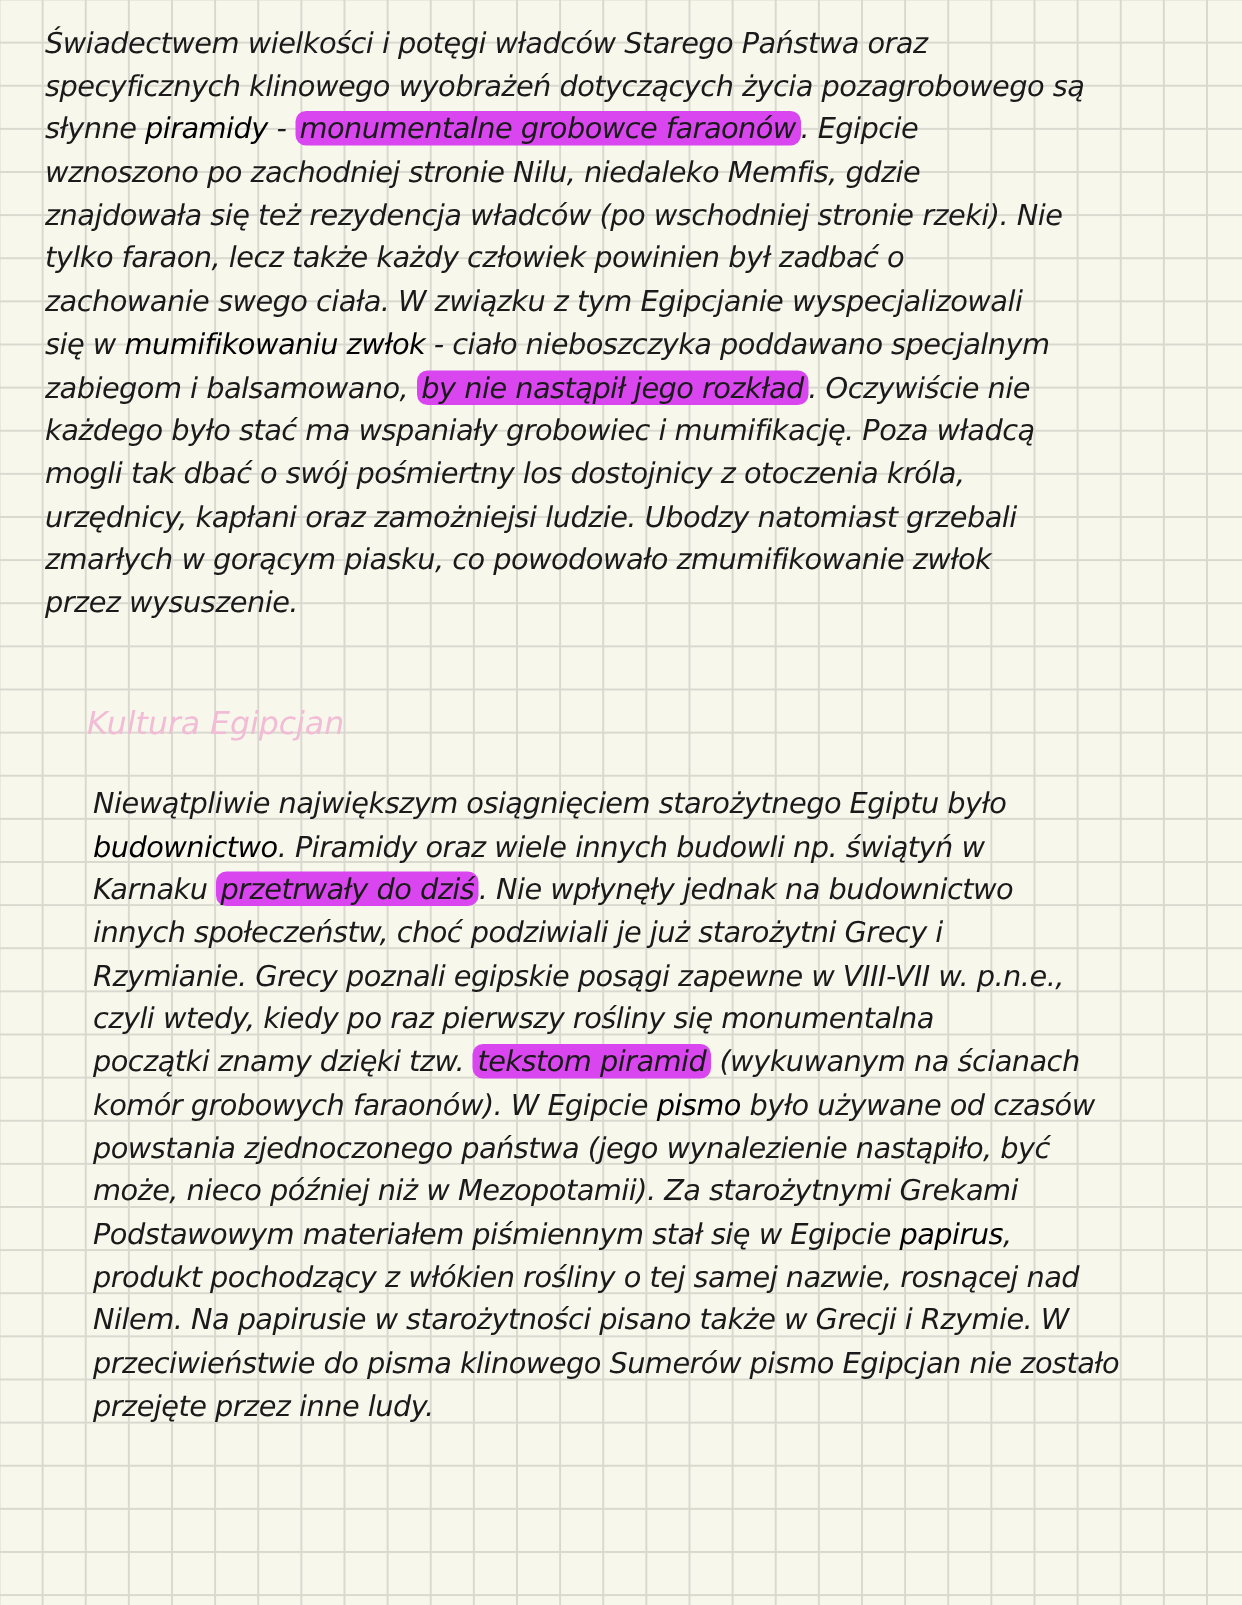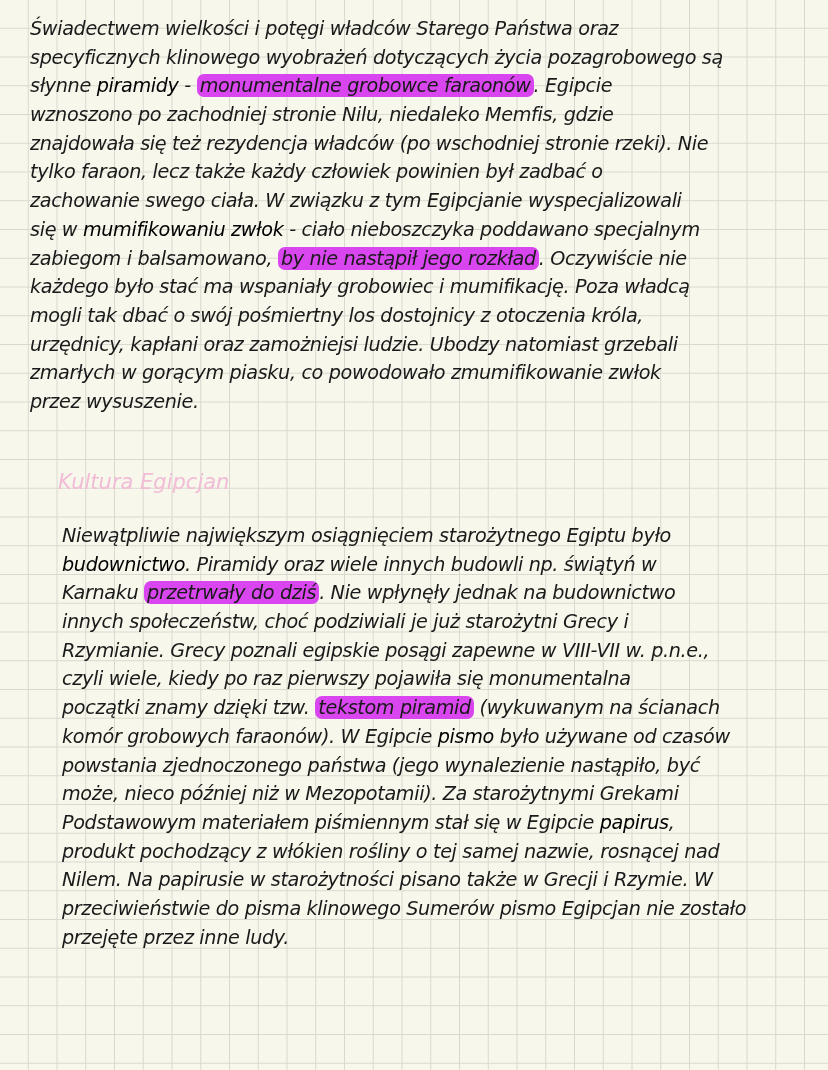--- a/index.html
+++ b/index.html
@@ -87,21 +87,21 @@
       <span class="line"><span class="ul">zmarłych w gorącym piasku, co powodowało zmumifikowanie zwłok</span></span>
       <span class="line"><span class="ul">przez wysuszenie.</span></span>
     </div>
   <div id="heading">Kultura Egipcjan</div>
   <div id="p2" class="para">
       <span class="line"><span>Niewątpliwie największym osiągnięciem starożytnego Egiptu było</span></span>
       <span class="line"><span class="kw">budownictwo</span><span>. Piramidy oraz wiele innych budowli np. świątyń w</span></span>
       <span class="line"><span>Karnaku </span><span class="hl">przetrwały do dziś</span><span>. Nie wpłynęły jednak na budownictwo</span></span>
       <span class="line"><span>innych społeczeństw, choć podziwiali je już starożytni Grecy i</span></span>
       <span class="line"><span>Rzymianie. Grecy poznali egipskie posągi zapewne w VIII-VII w. p.n.e.,</span></span>
-      <span class="line"><span>czyli wiele, kiedy po raz pierwszy pojawiła się monumentalna</span></span>
+      <span class="line"><span>czyli wtedy, kiedy po raz pierwszy rośliny się monumentalna</span></span>
       <span class="line"><span>początki znamy dzięki tzw. </span><span class="hl">tekstom piramid</span><span> (wykuwanym na ścianach</span></span>
       <span class="line"><span>komór grobowych faraonów). W Egipcie </span><span class="kw">pismo</span><span> było używane od czasów</span></span>
       <span class="line"><span>powstania zjednoczonego państwa (jego wynalezienie nastąpiło, być</span></span>
       <span class="line"><span>może, nieco później niż w Mezopotamii). Za starożytnymi Grekami</span></span>
       <span class="line"><span>Podstawowym materiałem piśmiennym stał się w Egipcie </span><span class="kw">papirus</span><span>,</span></span>
       <span class="line"><span>produkt pochodzący z włókien rośliny o tej samej nazwie, rosnącej nad</span></span>
       <span class="line"><span>Nilem. Na papirusie w starożytności pisano także w Grecji i Rzymie. W</span></span>
       <span class="line"><span>przeciwieństwie do pisma klinowego Sumerów pismo Egipcjan nie zostało</span></span>
       <span class="line"><span>przejęte przez inne ludy.</span></span>
     </div>

